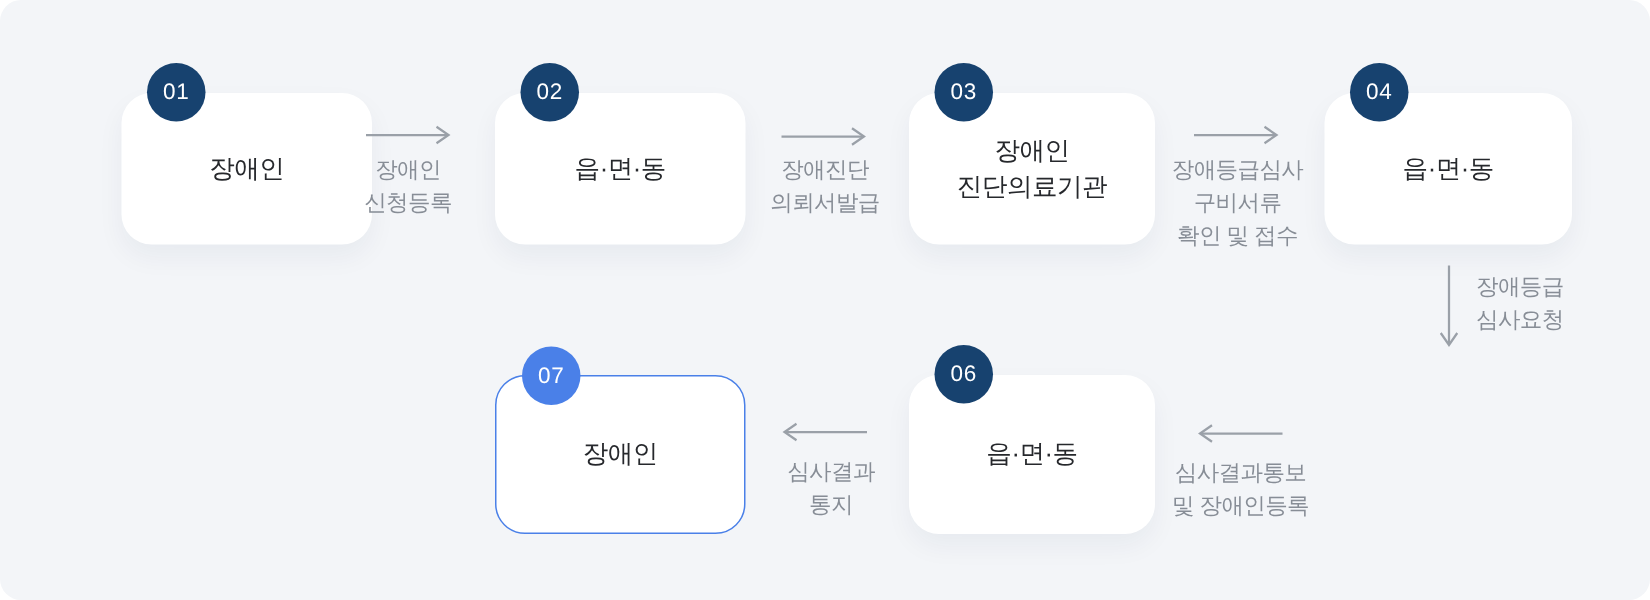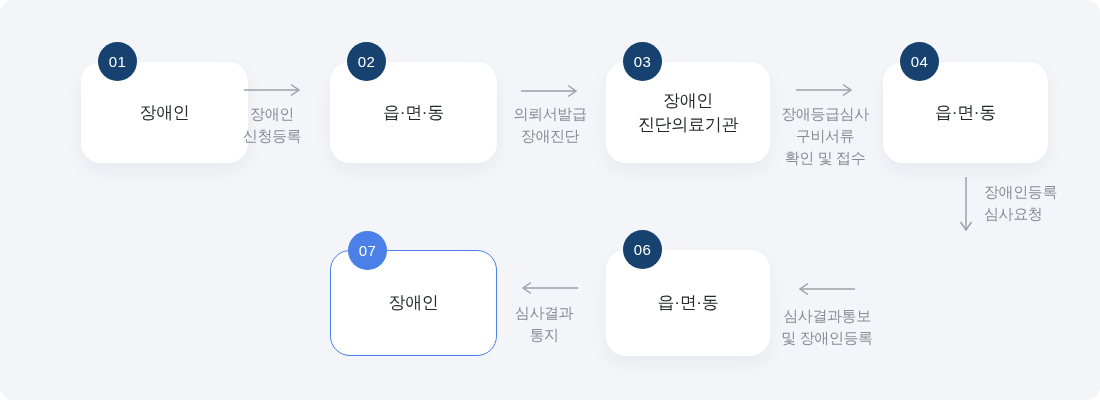--- a/index.html
+++ b/index.html
@@ -65,21 +65,21 @@
     position:absolute;
     font-size:15px;line-height:22px;color:var(--label-gray);
     letter-spacing:-.4px;text-align:center;
   }
   .clabel span{display:block;}
   .l1{left:212px;top:103px;width:120px;}
   .l2{left:490px;top:103px;width:120px;}
   .l3{left:763px;top:103px;width:124px;}
   .l4{left:984px;top:181px;width:100px;text-align:left;}
   .l5{left:765px;top:305px;width:124px;}
-  .l6{left:484px;top:304px;width:120px;font-family:Liberation Mono, monospace;}
+  .l6{left:494px;top:304px;width:120px;}
 </style>
 </head>
 <body>
 
 <div class="canvas">
 
   <div class="card s1">
     <span class="badge">01</span>
     <div class="title">
       <span class="line">장애인</span>
@@ -130,40 +130,40 @@
   <div class="clabel l1">
     <span>장애인</span>
     <span>신청등록</span>
   </div>
 
   <svg class="arrow a2" width="60" height="14">
     <line x1="1" y1="7" x2="55" y2="7"></line>
     <path d="M48 1.5 L56 7 L48 12.5"></path>
   </svg>
   <div class="clabel l2">
+    <span>장애진단</span>
     <span>의뢰서발급</span>
-    <span>장애진단</span>
   </div>
 
   <svg class="arrow a3" width="60" height="14">
     <line x1="1" y1="7" x2="55" y2="7"></line>
     <path d="M48 1.5 L56 7 L48 12.5"></path>
   </svg>
   <div class="clabel l3">
     <span>장애등급심사</span>
     <span>구비서류</span>
     <span>확인 및 접수</span>
   </div>
 
   <svg class="arrow a4" width="14" height="58">
     <line x1="7" y1="1" x2="7" y2="53"></line>
     <path d="M1.5 46 L7 54 L12.5 46"></path>
   </svg>
   <div class="clabel l4">
-    <span>장애인등록</span>
+    <span>장애등급</span>
     <span>심사요청</span>
   </div>
 
   <svg class="arrow a5" width="60" height="14">
     <line x1="59" y1="7" x2="5" y2="7"></line>
     <path d="M12 1.5 L4 7 L12 12.5"></path>
   </svg>
   <div class="clabel l5">
     <span>심사결과통보</span>
     <span>및 장애인등록</span>

